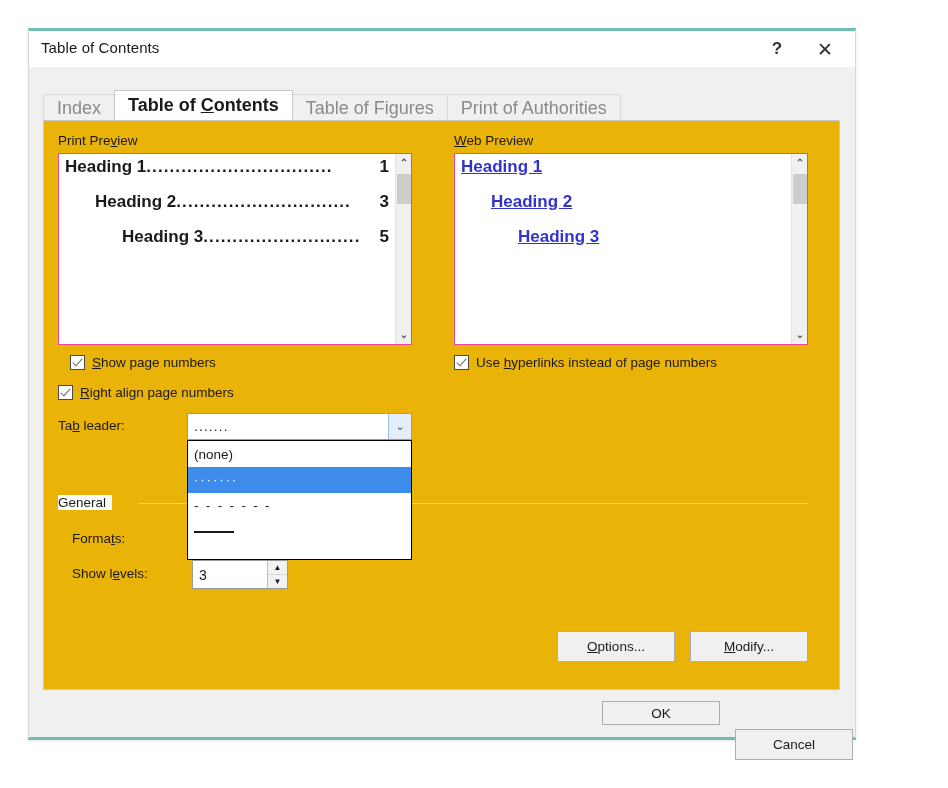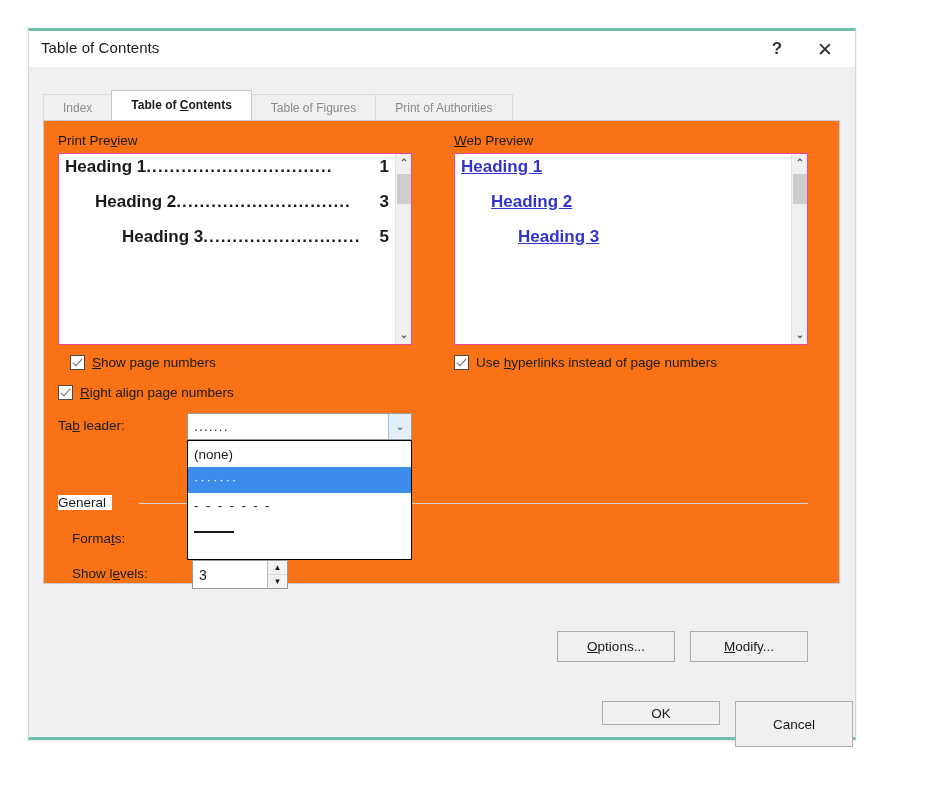--- a/index.html
+++ b/index.html
@@ -81,22 +81,22 @@
     left: 14px;
     top: 24px;
     height: 29px;
     display: flex;
     align-items: flex-end;
     z-index: 4;
   }
   .tab {
     height: 26px;
     line-height: 26px;
-    padding: 0 19px;
-    font-size: 12px;
+    padding: 0 13px;
+    font-size: 18px;
     color: #8a8a8a;
     background: #f0f0f0;
     border: 1px solid #dadada;
     border-bottom: none;
     margin-right: -1px;
     box-sizing: border-box;
     white-space: nowrap;
     cursor: default;
   }
   .tab.active {
@@ -111,22 +111,22 @@
     margin-top: -4px;
   }
   .tab .u { text-decoration: underline; }
 
   
   .tabpage {
     position: absolute;
     left: 14px;
     top: 53px;
     width: 797px;
-    height: 464px;
-    background: #f97316;
+    height: 570px;
+    background: #eab308;
     border: 1px solid #c8c8c8;
     box-sizing: border-box;
   }
 
   .lbl {
     position: absolute;
     font-size: 13.5px;
     color: #1a1a1a;
     white-space: nowrap;
   }
@@ -492,17 +492,17 @@
           </div>
           <div class="dd-item">
             <span class="dd-solid"></span>
 
           </div>
         </div>
 
       </div>
 
       <div class="btn" style="left:573px; top:634px; width:118px; height:24px;">OK</div>
-      <div class="btn" style="left:706px; top:634px; width:118px; height:46px;">Cancel</div>
+      <div class="btn" style="left:706px; top:662px; width:118px; height:31px;">Cancel</div>
 
     </div>
   </div>
 </div>
 
 </body></html>

